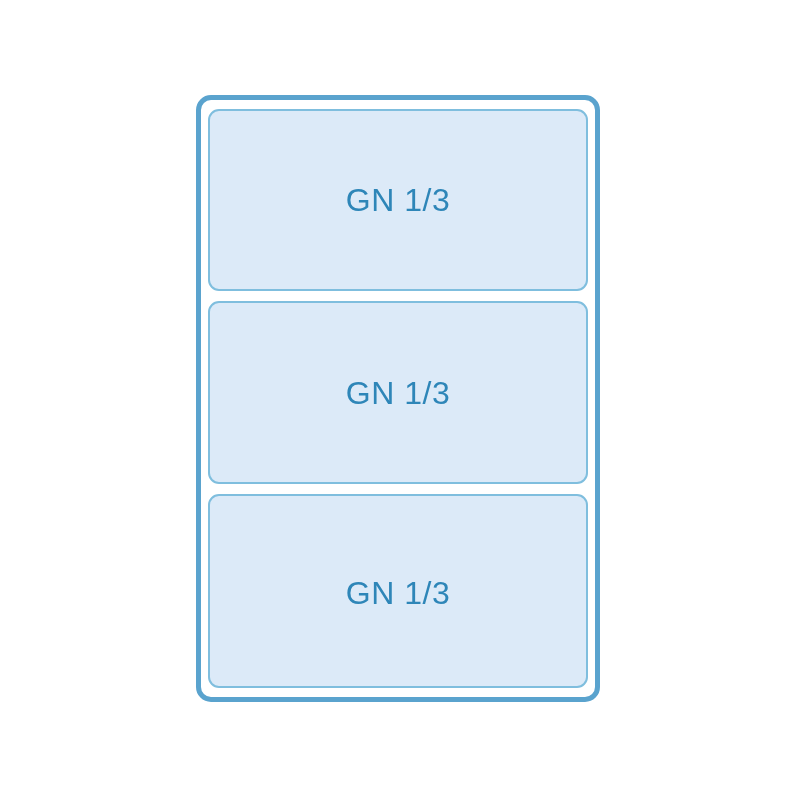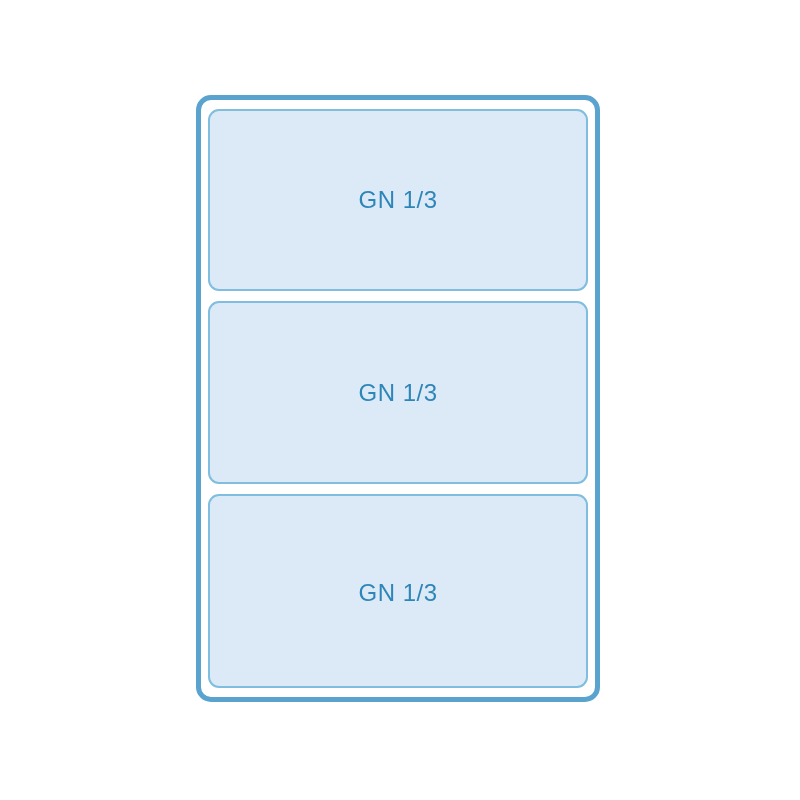--- a/index.html
+++ b/index.html
@@ -60,21 +60,21 @@
     justify-content: center;
     position: relative;
   }
   .pan-1 { height: 182px; }
   .pan-2 { height: 183px; }
   .pan-3 { height: 194px; }
 
   
   .pan-label {
     font-family: "Liberation Sans", sans-serif;
-    font-size: 24px;
+    font-size: 32px;
     font-weight: 400;
     letter-spacing: 0.5px;
     color: #2E86B8;
     line-height: 1;
     white-space: nowrap;
     user-select: none;
   }
   .pan-1 .pan-label { transform: translateY(-0.5px); }
   .pan-2 .pan-label { transform: translateY(0px); }
   .pan-3 .pan-label { transform: translateY(2px); }

